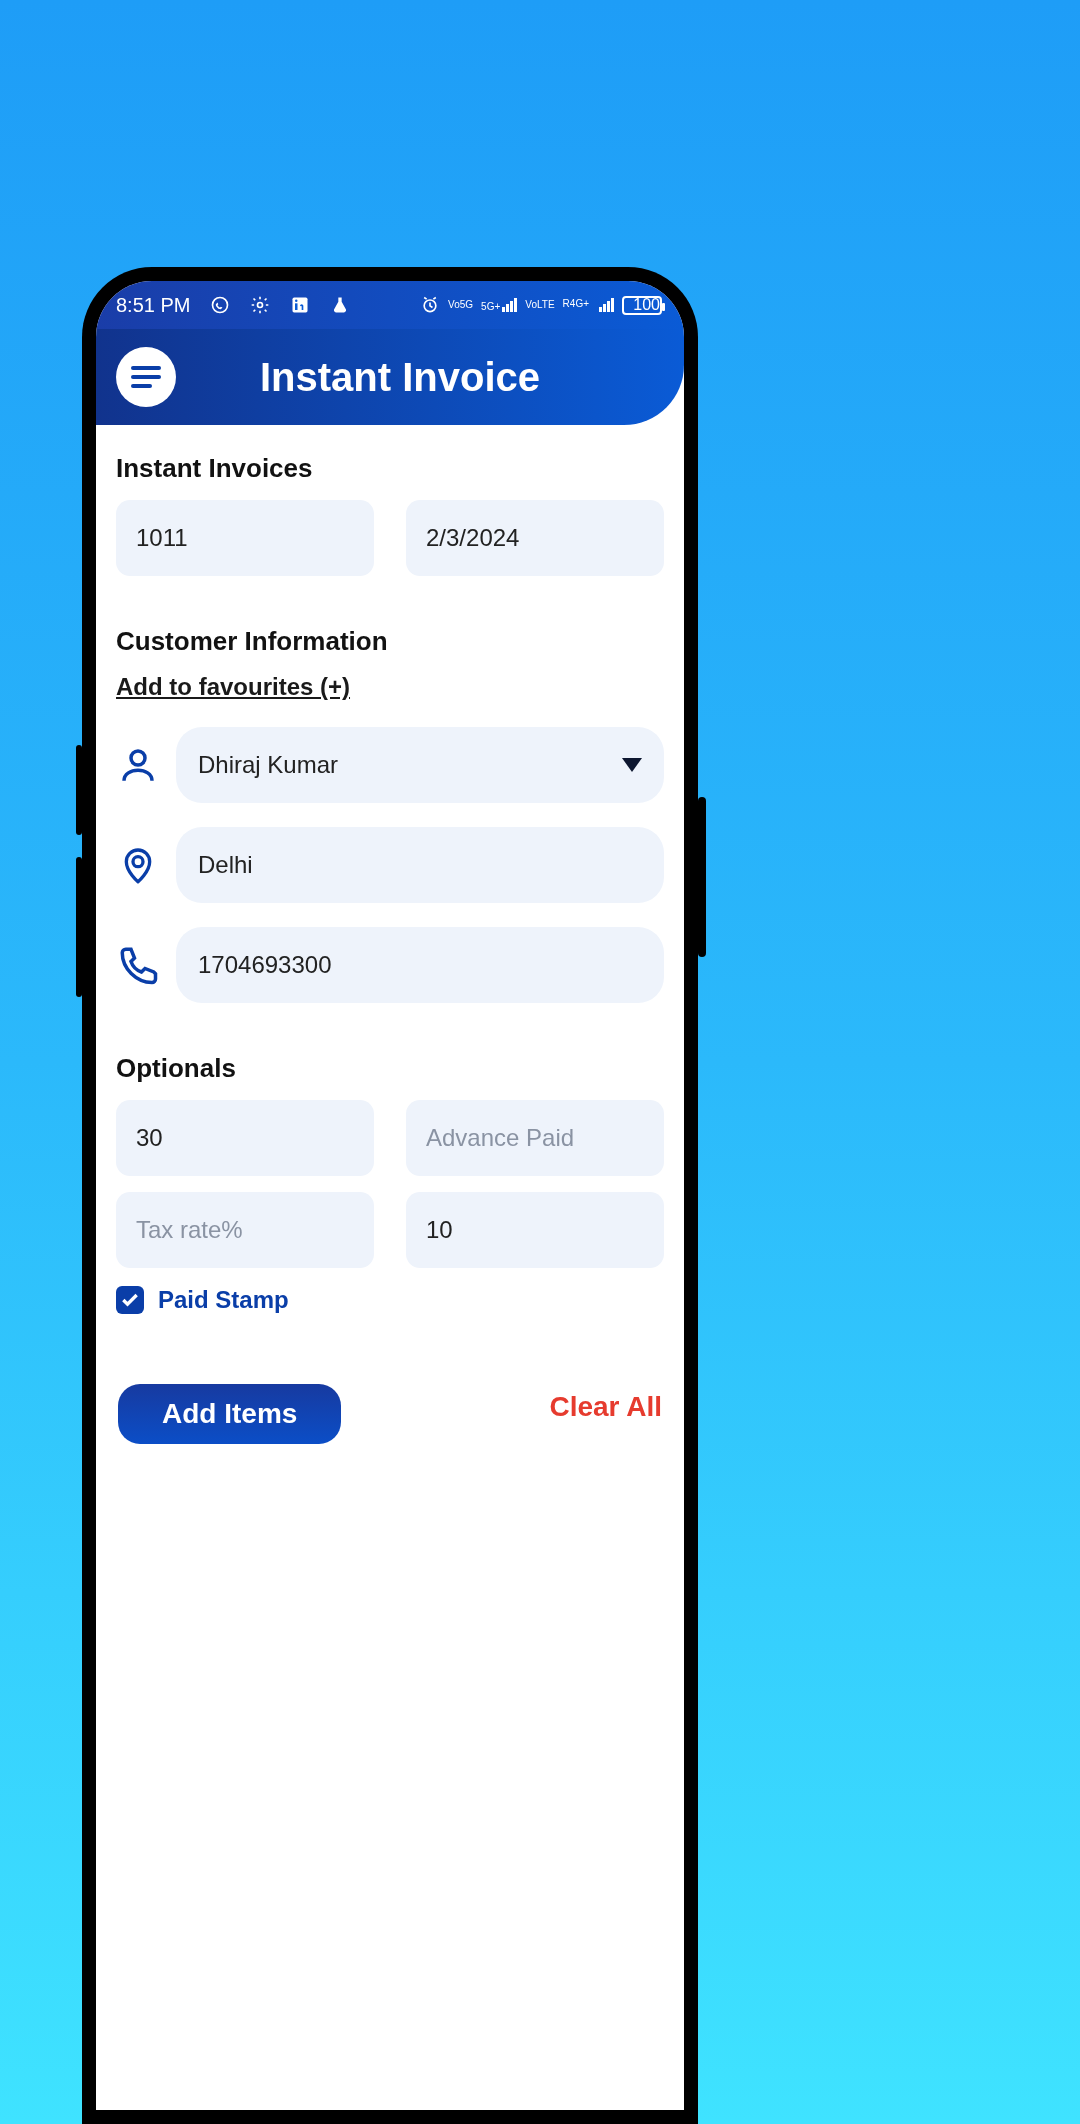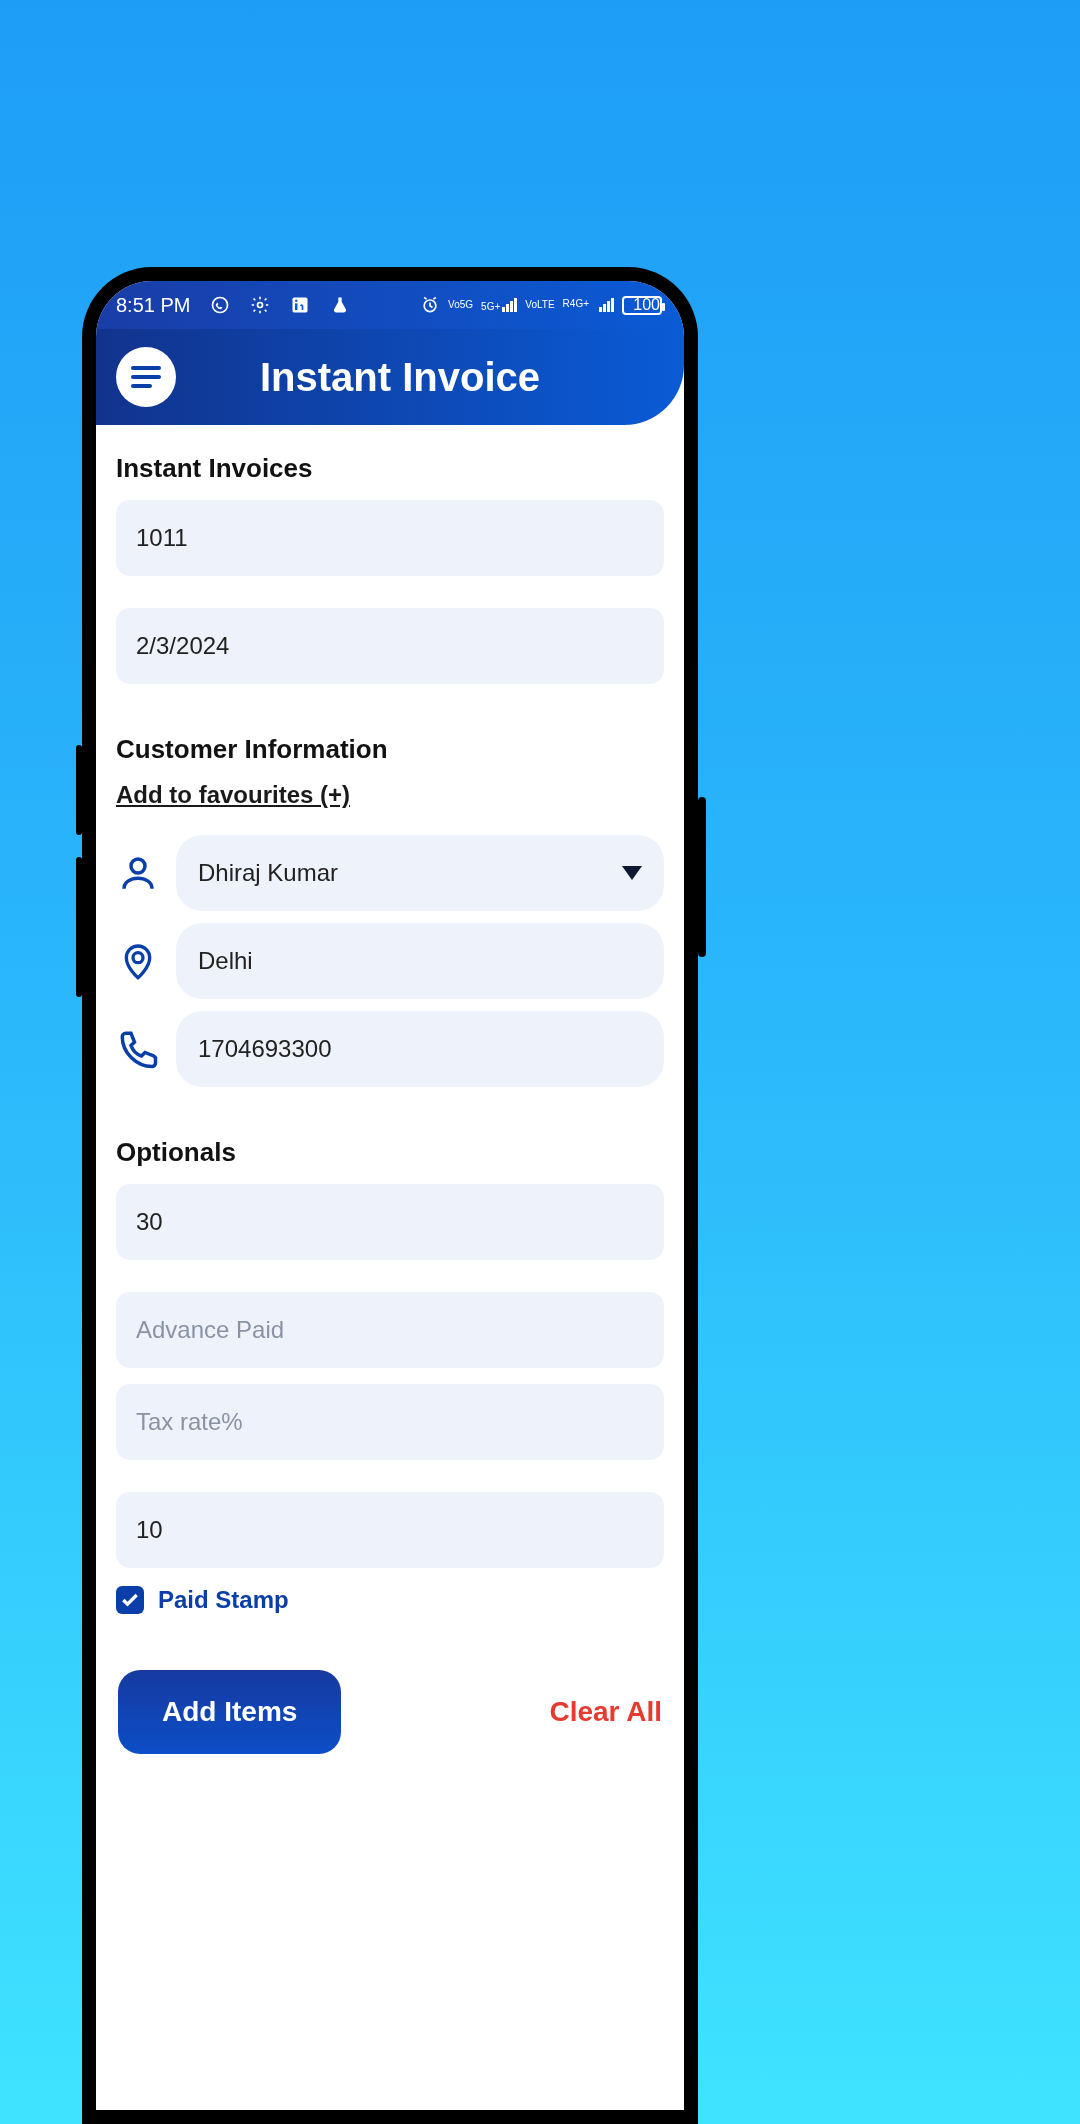--- a/index.html
+++ b/index.html
@@ -123,34 +123,34 @@
     margin-bottom: 16px;
   }
   .section-sub {
     font-size: 24px;
     font-weight: 600;
     color: #1a1a1a;
     margin-top: 2px;
     text-decoration: underline;
   }
 
-  .field-row { display: flex; gap: 32px; margin-bottom: 50px; flex-direction: column; }
+  .field-row { display: flex; gap: 32px; margin-bottom: 50px; }
   .field-box {
     flex: 1;
     background: #eef3fb;
     border-radius: 14px;
     padding: 24px 20px;
     font-size: 24px;
     color: #222;
     border: none;
     font-family: inherit;
   }
   .field-box.placeholder { color: #8a93a3; }
 
-  .icon-row { display: flex; align-items: center; gap: 16px; margin-bottom: 12px; }
+  .icon-row { display: flex; align-items: center; gap: 16px; margin-bottom: 24px; }
   .row-icon { width: 44px; height: 44px; display:flex; align-items:center; justify-content:center; color:#0a3ea8; }
   .input-pill {
     flex: 1;
     background: #eef3fb;
     border-radius: 26px;
     padding: 24px 22px;
     font-size: 24px;
     color: #222;
     display: flex;
     align-items: center;
@@ -179,23 +179,24 @@
     align-items: center;
     justify-content: space-between;
     margin-top: 56px;
     padding: 0 2px;
   }
   .primary-btn {
     background: linear-gradient(180deg, #173aa0, #0b4ec7);
     color: #fff;
     font-size: 28px;
     font-weight: 600;
-    padding: 26px 44px;
+    padding: 14px 44px;
     border-radius: 22px;
     border: none;
+    margin-top: 14px;
   }
   .danger-link {
     color: #e63b2e;
     font-size: 28px;
     font-weight: 600;
     background: none;
     border: none;
   }
 </style>
 </head>

